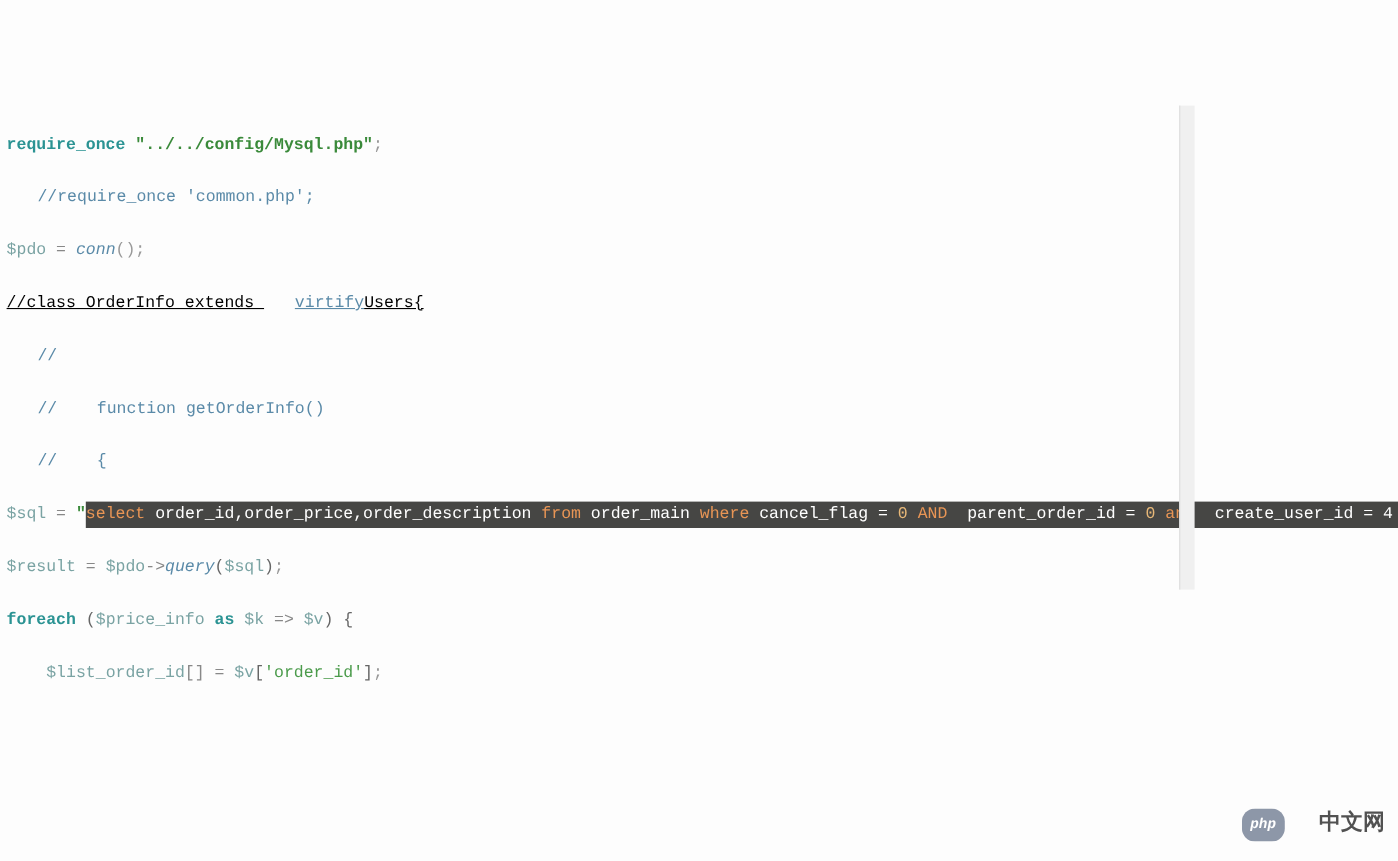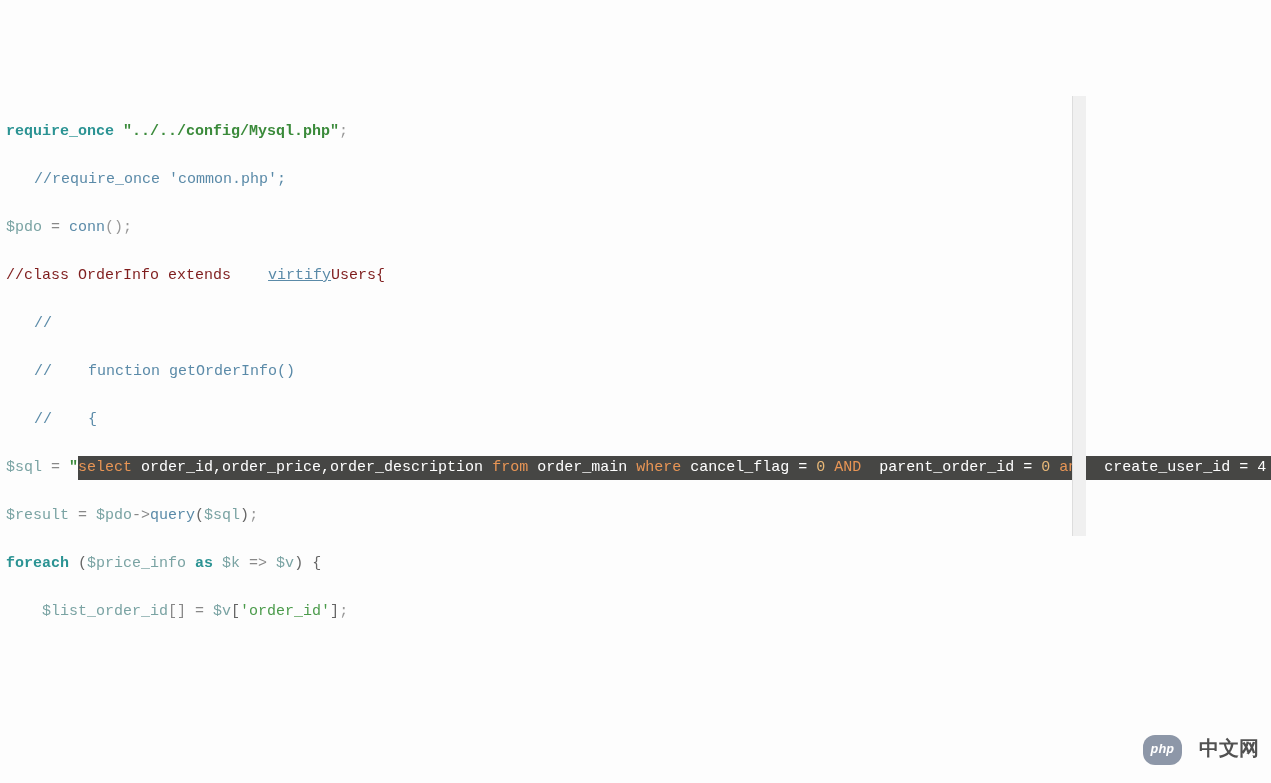--- a/index.html
+++ b/index.html
@@ -37,37 +37,37 @@
     .highlight-line {
       background: #464644;
       color: #fff;
       display: inline-block;
       width: calc(100% - 6px);
     }
     .kw-teal { color: #2b9393; font-weight: bold; }
     .var-teal { color: #7aa3a3; }
     .str-green { color: #4b9b4b; }
     .str-green-bold { color: #3a8a3a; font-weight: bold; }
-    .comment { color: #7f1d1d; }
+    .comment { color: #000000; text-decoration: underline; }
     .comment-link { color: #5a8aa8; margin-left: 28px; }
     .punct { color: #999; }
     .punct-dark { color: #666; }
     .op { color: #888; }
-    .method-blue { color: #5a8aa8; }
+    .method-blue { color: #5a8aa8; font-style: italic; }
     .pdo { color: #2b9393; }
     .const-teal { color: #5aa8a8; font-style: italic; }
     .hl-kw { color: #e89555; text-align: right; }
     .hl-num { color: #e8b878; }
     .watermark {
       position: fixed;
       bottom: 18px;
       right: 12px;
       display: flex;
       align-items: center;
-      gap: 0;
+      gap: 14px;
       opacity: 0.85;
     }
     .watermark-logo {
       background: #7a8599;
       color: #fff;
       font-weight: bold;
       font-size: 13px;
       padding: 3px 8px;
       border-radius: 12px;
       font-style: italic;

